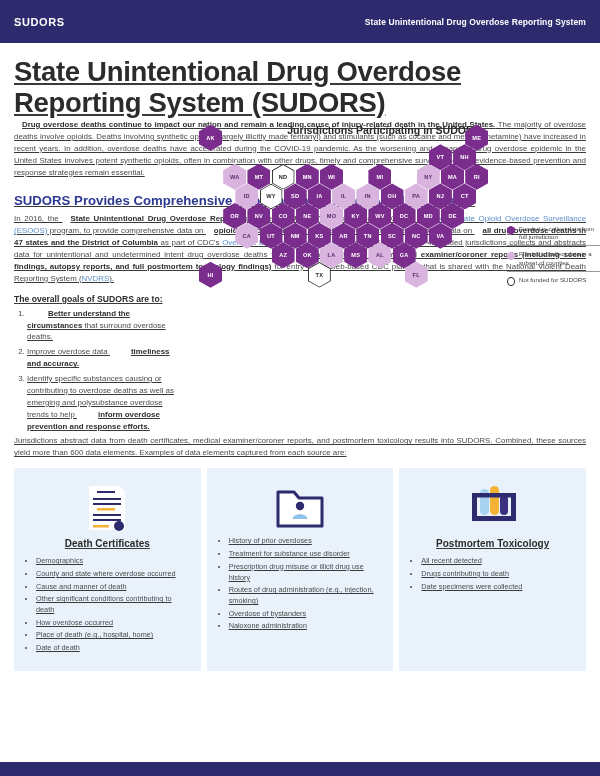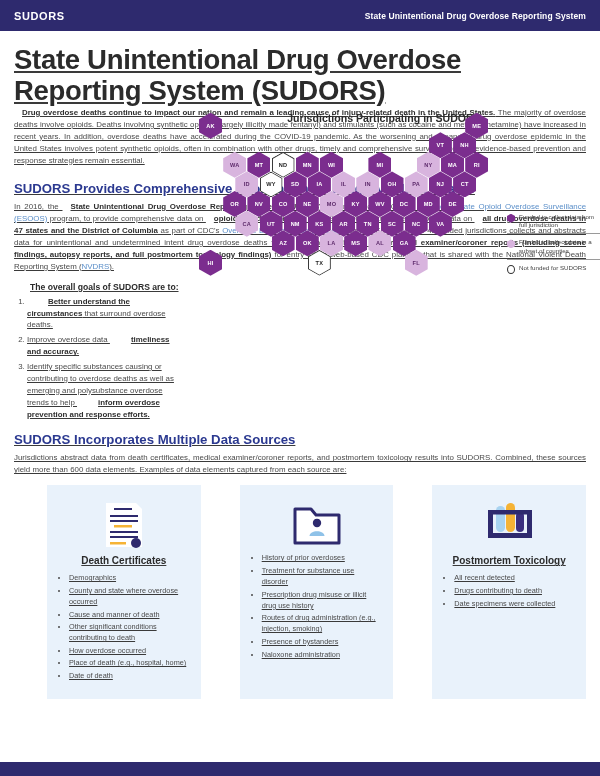--- a/index.html
+++ b/index.html
@@ -2,40 +2,40 @@
 <html><head>
 <meta charset="utf-8">
 <style>
   html,body{margin:0;padding:0;}
   body{
     width:600px;height:776px;background:#ffffff;
     font-family:"Liberation Sans","DejaVu Sans",sans-serif;
     color:#3a3a3a;overflow:hidden;position:relative;
   }
   .topbar{
-    height:31px;background:#2e2a6e;display:flex;align-items:center;
+    height:43px;background:#2e2a6e;display:flex;align-items:center;
     justify-content:space-between;padding:0 14px;box-sizing:border-box;
   }
   .topbar .brand{color:#fff;font-weight:bold;font-size:11px;letter-spacing:.6px;}
   .topbar .sys{color:#fff;font-weight:bold;font-size:8.5px;letter-spacing:.1px;}
   .page{padding:0 14px;box-sizing:border-box;text-decoration:underline;}
   h1.title{
     font-size:27.5px;line-height:1.12;color:#2b2b2b;font-weight:bold;
     margin:14px 0 0 0;letter-spacing:-.3px;
   }
   h2.sect{
     color:#2b3990;font-size:13.2px;font-weight:bold;margin:14px 0 5px 0;
   }
   h2.sect.tight{margin-top:12px;}
   p.body{
     font-size:7.9px;line-height:1.52;margin:0 0 0 0;text-align:justify;color:#4a4a4a;
   }
   p.body b{color:#2f2f2f;margin-left:8px;}
   a.lnk{color:#5b8fc9;text-decoration:none;}
-  .goals-title{font-size:8.6px;font-weight:bold;color:#2b2b2b;margin:9px 0 4px 16px;}
+  .goals-title{font-size:8.6px;font-weight:bold;color:#2b2b2b;margin:9px 0 4px 0;}
   ol.goals{margin:0;padding-left:13px;font-size:7.9px;line-height:1.5;color:#4a4a4a;}
   ol.goals li{margin-bottom:3px;}
   ol.goals b{color:#2f2f2f;margin-left:21px;}
 
   .midwrap{position:relative;}
   .leftcol{width:168px;}
 
   
   .map{position:absolute;left:175px;top:-92px;width:411px;height:205px;}
   .map-title{
@@ -71,21 +71,21 @@
     -webkit-clip-path:polygon(50% 0%,100% 25%,100% 75%,50% 100%,0% 75%,0% 25%);
     clip-path:polygon(50% 0%,100% 25%,100% 75%,50% 100%,0% 75%,0% 25%);}
   .legend .sw.full{background:#7b2d8e;}
   .legend .sw.partial{background:#d8b4de;}
   .legend .swo{width:8px;height:9px;flex:0 0 8px;margin-top:1px;border:1.1px solid #333;border-radius:50%;box-sizing:border-box;}
   .legend .hr{height:1px;background:#9a9a9a;}
 
   
   .cards{display:flex;gap:6px;margin-top:9px;}
   .card{
-    flex:1;background:#e9f2fb;padding:13px 11px 16px 11px;box-sizing:border-box;margin-left:33px;
+    flex:1;background:#e9f2fb;padding:13px 11px 16px 11px;box-sizing:border-box;
   }
   .card .icon{height:54px;display:flex;align-items:center;justify-content:center;}
   .card h3{
     text-align:center;font-size:10px;font-weight:bold;color:#2b2b2b;margin:3px 0 6px 0;
   }
   .card ul{margin:0;padding-left:11px;font-size:7.3px;line-height:1.52;color:#4a4a4a;}
   .card ul li{margin-bottom:1.5px;}
   .footerbar{position:absolute;left:0;bottom:0;width:600px;height:14px;background:#2e2a6e;}
 </style>
 </head>
@@ -291,21 +291,20 @@
         </div>
         <div class="hr"></div>
         <div class="row">
           <div class="swo"></div>
           <div>Not funded for SUDORS</div>
         </div>
       </div>
     </div>
   </div>
 
-  <h2 class="sect tight">SUDORS Incorporates Multiple Data Sources</h2>
   <p class="body">Jurisdictions abstract data from death certificates, medical examiner/coroner reports, and postmortem toxicology results into SUDORS. Combined, these sources yield more than 600 data elements. Examples of data elements captured from each source are:</p>
 
   <div class="cards">
 
     <div class="card">
       <div class="icon">
         <svg width="44" height="48" viewBox="0 0 44 48">
           <path d="M4 2 H34 L40 8 V46 H4 Z" fill="#fff" stroke="#2e2a6e" stroke-width="0"></path>
           <rect x="12" y="7" width="18" height="2" fill="#2e2a6e"></rect>
           <rect x="8" y="14" width="28" height="2" fill="#2e2a6e"></rect>
@@ -336,21 +335,21 @@
           <circle cx="26" cy="20" r="4.2" fill="#2e2a6e"></circle>
           <path d="M18.5 33 C18.5 26.5 33.5 26.5 33.5 33 Z" fill="#8fc2e8"></path>
           <circle cx="26" cy="19.5" r="3.4" fill="#2e2a6e"></circle>
         </svg>
       </div>
       <ul>
         <li>History of prior overdoses</li>
         <li>Treatment for substance use disorder</li>
         <li>Prescription drug misuse or illicit drug use history</li>
         <li>Routes of drug administration (e.g., injection, smoking)</li>
-        <li>Presence of bystanders</li>
+        <li>Overdose of bystanders</li>
         <li>Naloxone administration</li>
       </ul>
     </div>
 
     <div class="card">
       <div class="icon">
         <svg width="54" height="46" viewBox="0 0 54 46">
           <rect x="14" y="4" width="9" height="26" rx="4.5" fill="#a8d3f0"></rect>
           <rect x="24" y="1" width="9" height="29" rx="4.5" fill="#f5b335"></rect>
           <rect x="34" y="10" width="8" height="20" rx="4" fill="#3b2f7f"></rect>

